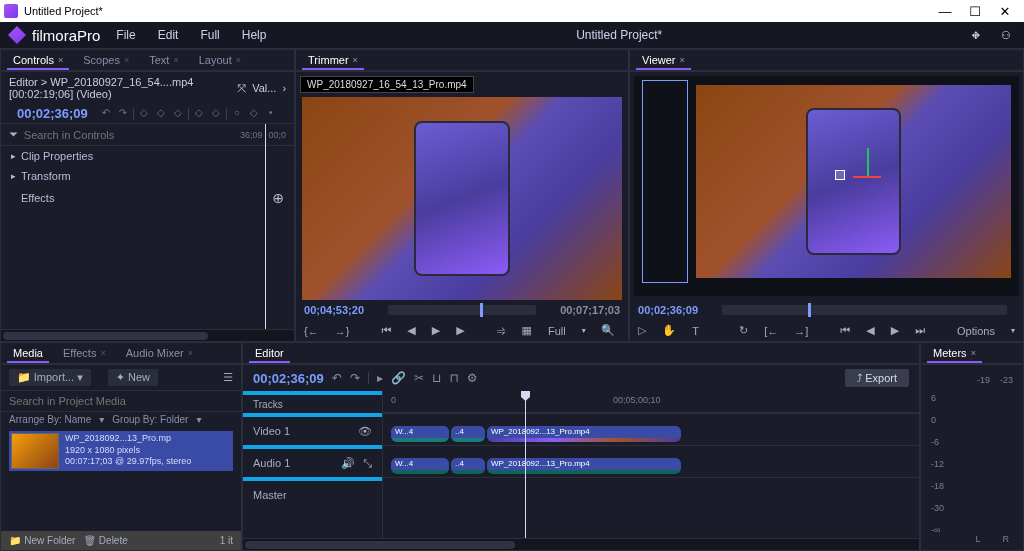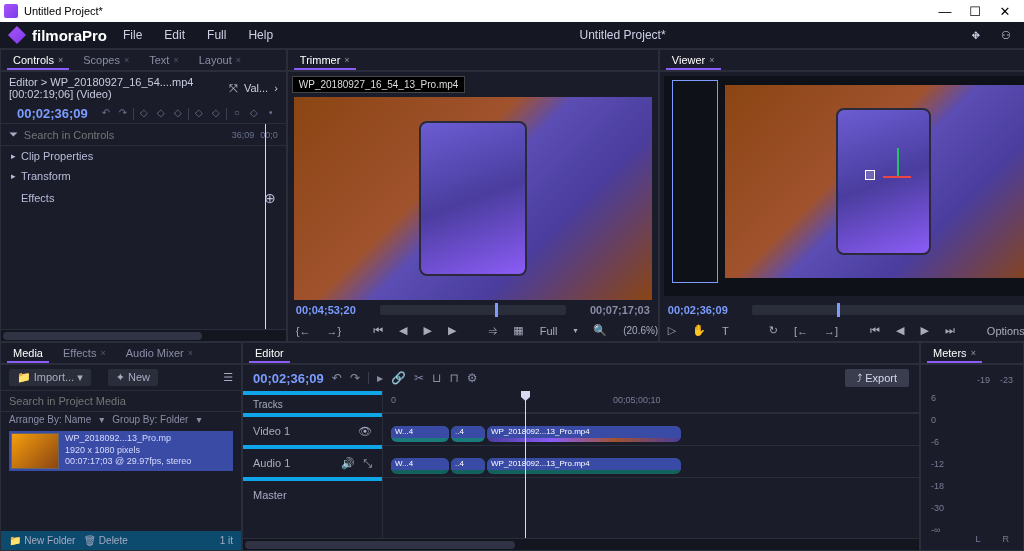--- a/index.html
+++ b/index.html
@@ -2,21 +2,21 @@
 <html><head>
 <meta charset="utf-8">
 <style>
 *{margin:0;padding:0;box-sizing:border-box;font-family:"Segoe UI",Arial,sans-serif;user-select:none}
 body{background:#1a1d29;color:#a8abc1;font-size:11px;width:1024px;height:551px;overflow:hidden}
 .titlebar{height:22px;background:#fff;color:#000;display:flex;align-items:center;padding:0 4px;font-size:11px}
 .titlebar .tb-icon{width:14px;height:14px;background:linear-gradient(135deg,#a855f7,#7c3aed);border-radius:2px;margin-right:6px}
 .titlebar .spacer{flex:1}
 .titlebar .winbtn{width:30px;text-align:center;font-size:13px;cursor:default}
 .menubar{height:26px;background:#151823;display:flex;align-items:center;padding:0 8px;gap:10px;color:#cfd2e6}
-.menubar .logo{display:flex;align-items:center;gap:6px;font-weight:700;font-size:15px;color:#fff}
+.menubar .logo{display:flex;align-items:center;gap:6px;font-weight:400;font-size:15px;color:#fff}
 .menubar .logo .mark{width:18px;height:18px;background:linear-gradient(135deg,#a855f7,#7c3aed);clip-path:polygon(50% 0,100% 50%,50% 100%,0 50%)}
 .menubar .menuitem{padding:2px 6px;cursor:default;font-size:12px}
 .menubar .center{flex:1;text-align:center;color:#cfd2e6;font-size:12px}
 .menubar .right-icon{width:20px;text-align:center;cursor:default}
 .top-row{display:flex;height:294px;border-top:1px solid #2a2d3a}
 .panel{background:#1a1d29;border:1px solid #2a2d3a;display:flex;flex-direction:column}
 .tabs{display:flex;height:22px;border-bottom:2px solid #2a2d3a;align-items:center;gap:8px;padding:0 6px}
 .tab{display:flex;align-items:center;gap:4px;padding:2px 6px;font-size:11px;cursor:default;color:#8a8da6}
 .tab.active{color:#fff;border-bottom:2px solid #8b5cf6;margin-bottom:-2px}
 .tab .x{font-size:9px;opacity:.5}
@@ -24,21 +24,21 @@
 .crumbs{padding:4px 8px;font-size:11px;color:#c9cce1;display:flex;align-items:center;gap:6px}
 .timecode{color:#7c9cff;font-weight:600;font-size:13px;padding:2px 8px}
 .tc-row{display:flex;align-items:center;gap:3px;padding:0 8px}
 .tc-row .icn{width:14px;height:14px;color:#6b7091;font-size:10px;text-align:center;cursor:default}
 .sep{width:1px;height:12px;background:#3a3d4e}
 .search-bar{display:flex;align-items:center;padding:4px 8px;gap:6px;border-bottom:1px solid #2a2d3a;border-top:1px solid #2a2d3a}
 .search-bar input{flex:1;background:transparent;border:none;color:#ccc;font-size:11px;outline:none}
 .prop-row{display:flex;align-items:center;padding:4px 10px;font-size:11px;color:#b8bcd9}
 .prop-row .arrow{width:10px;font-size:9px}
 .prop-row .plus{margin-left:auto;font-size:14px}
-.trimmer-panel{width:372px}
+.trimmer-panel{width:334px}
 .clip-label{background:#000;color:#ddd;padding:2px 6px;font-size:10px;margin:4px;display:inline-block;border:1px solid #444}
 .video-frame{flex:1;margin:0 6px;background:linear-gradient(135deg,#8b4513 0%,#a0522d 40%,#5b4db3 50%,#4a3d9e 70%,#8b4513 100%);position:relative;min-height:160px}
 .phone{position:absolute;left:35%;top:12%;width:30%;height:76%;background:linear-gradient(160deg,#6b5dd3,#4a3d9e,#8b5cf6);border:2px solid #2a2a3a;border-radius:8px}
 .trim-controls{padding:4px 8px;display:flex;align-items:center;gap:16px;font-size:10px}
 .trim-controls .tc{color:#7c9cff;font-weight:600;font-size:11px}
 .trim-controls .btn{color:#aab;cursor:default;font-size:11px}
 .trim-controls .spacer{flex:1}
 .viewer-panel{flex:1}
 .viewer-frame{flex:1;margin:4px;position:relative;background:#0f1118}
 .vf-inner{position:absolute;left:16%;top:4%;right:2%;bottom:8%;background:linear-gradient(135deg,#8b4513 0%,#a0522d 40%,#5b4db3 50%,#4a3d9e 70%,#8b4513 100%)}
@@ -50,21 +50,21 @@
 .scrub{height:10px;margin:0 8px;background:#2a2d3a;border-radius:2px;position:relative}
 .scrub .pos{position:absolute;left:30%;top:-2px;width:3px;height:14px;background:#7c9cff}
 .bottom-row{display:flex;height:209px}
 .media-panel{width:242px}
 .media-bar{display:flex;align-items:center;gap:17px;padding:4px 8px;font-size:11px}
 .media-bar .btn{background:#2a2d3a;padding:2px 8px;border-radius:2px;cursor:default}
 .arrange-row{display:flex;gap:8px;padding:2px 8px;font-size:10px;color:#8a8da6}
 .clip-item{display:flex;margin:4px 8px;background:#3a4ba6;padding:2px}
 .clip-thumb{width:48px;height:36px;background:linear-gradient(135deg,#f59e0b,#8b4513);margin-right:6px;border:1px solid #666}
 .clip-info{font-size:9px;color:#d5dbff;line-height:1.3}
-.media-footer{margin-top:auto;padding:4px 8px;display:flex;gap:8px;font-size:10px;background:#0c4a6e}
+.media-footer{margin-top:auto;padding:4px 8px;display:flex;gap:8px;font-size:10px;background:#404040}
 .editor-panel{flex:1}
 .ed-toolbar{display:flex;align-items:center;gap:8px;padding:4px 10px}
 .ed-toolbar .tc{color:#7c9cff;font-weight:600;font-size:13px}
 .ed-toolbar .ic{color:#888ca6;cursor:default;font-size:12px}
 .ed-toolbar .export{margin-left:auto;background:#3a3d4e;padding:3px 12px;border-radius:2px;color:#d6d9ef;cursor:default}
 .tracks-area{flex:1;display:flex;position:relative}
 .track-labels{width:140px;border-right:1px solid #2a2d3a}
 .track-label{height:32px;display:flex;align-items:center;padding:0 10px;font-size:11px;border-top:4px solid #0ea5e9;gap:8px}
 .track-label.hdr{height:22px;font-size:10px}
 .timeline{flex:1;position:relative;overflow:hidden}

